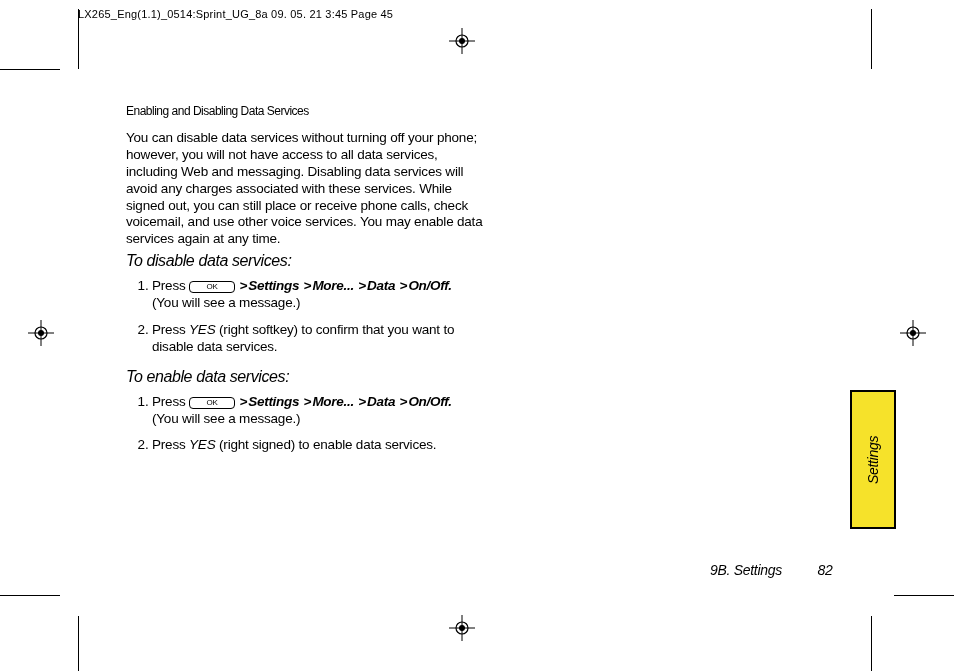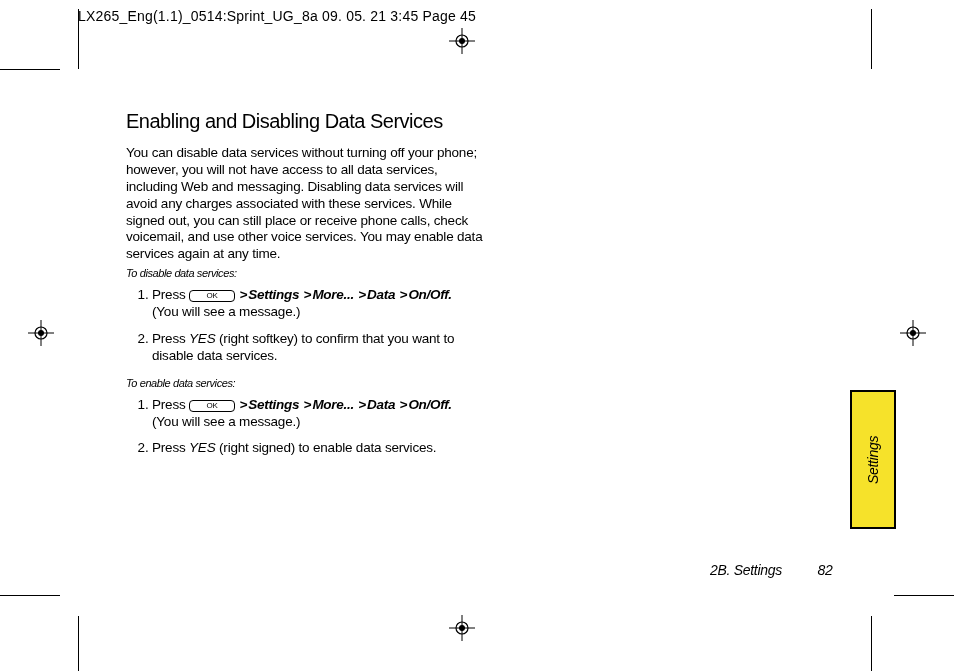--- a/index.html
+++ b/index.html
@@ -10,21 +10,21 @@
     background: #fff;
     font-family: Arial, Helvetica, sans-serif;
     color: #000;
     position: relative;
     overflow: hidden;
   }
   .slugline {
     position: absolute;
     top: 8px;
     left: 78px;
-    font-size: 14px;
+    font-size: 11px;
     letter-spacing: 0.2px;
   }
   
   .crop { position: absolute; background: #000; }
   .crop.h { height: 1px; width: 60px; }
   .crop.v { width: 1px; height: 60px; }
   
   .cm-tl-h { top: 69px; left: 0; }
   .cm-tl-v { top: 9px;  left: 78px; height: 30px; }
   
@@ -59,34 +59,34 @@
     width: 360px;
   }
   h1.section-title {
     font-style: italic;
     font-weight: 400;
     font-size: 20px;
     letter-spacing: -0.5px;
     margin: 0 0 20px 0;
   }
   h2.sub {
-    font-size: 20px;
+    font-size: 12px;
     font-weight: 400;
     letter-spacing: -0.5px;
-    margin: 10px 0 12px 0;
+    margin: 4px 0 12px 0;
   }
   .body-text {
     font-size: 13.5px;
     line-height: 1.25;
     letter-spacing: -0.2px;
     margin: 0 0 0 0;
   }
   .proc-head {
     font-style: italic;
-    font-size: 11px;
+    font-size: 16px;
     letter-spacing: -0.4px;
     margin: 4px 0 8px 0;
   }
   ol.steps {
     margin: 0 0 12px 0;
     padding-left: 26px;
     font-size: 13.5px;
     letter-spacing: -0.2px;
   }
   ol.steps li {
@@ -225,15 +225,15 @@
       </li>
     </ol>
   </div>
 </div>
 
 <div class="tab">
   <span>Settings</span>
 </div>
 
 <div class="footer">
-  <span>2B. Settings</span>
+  <span>9B. Settings</span>
   <span class="pg">82</span>
 </div>
 
 </body></html>

